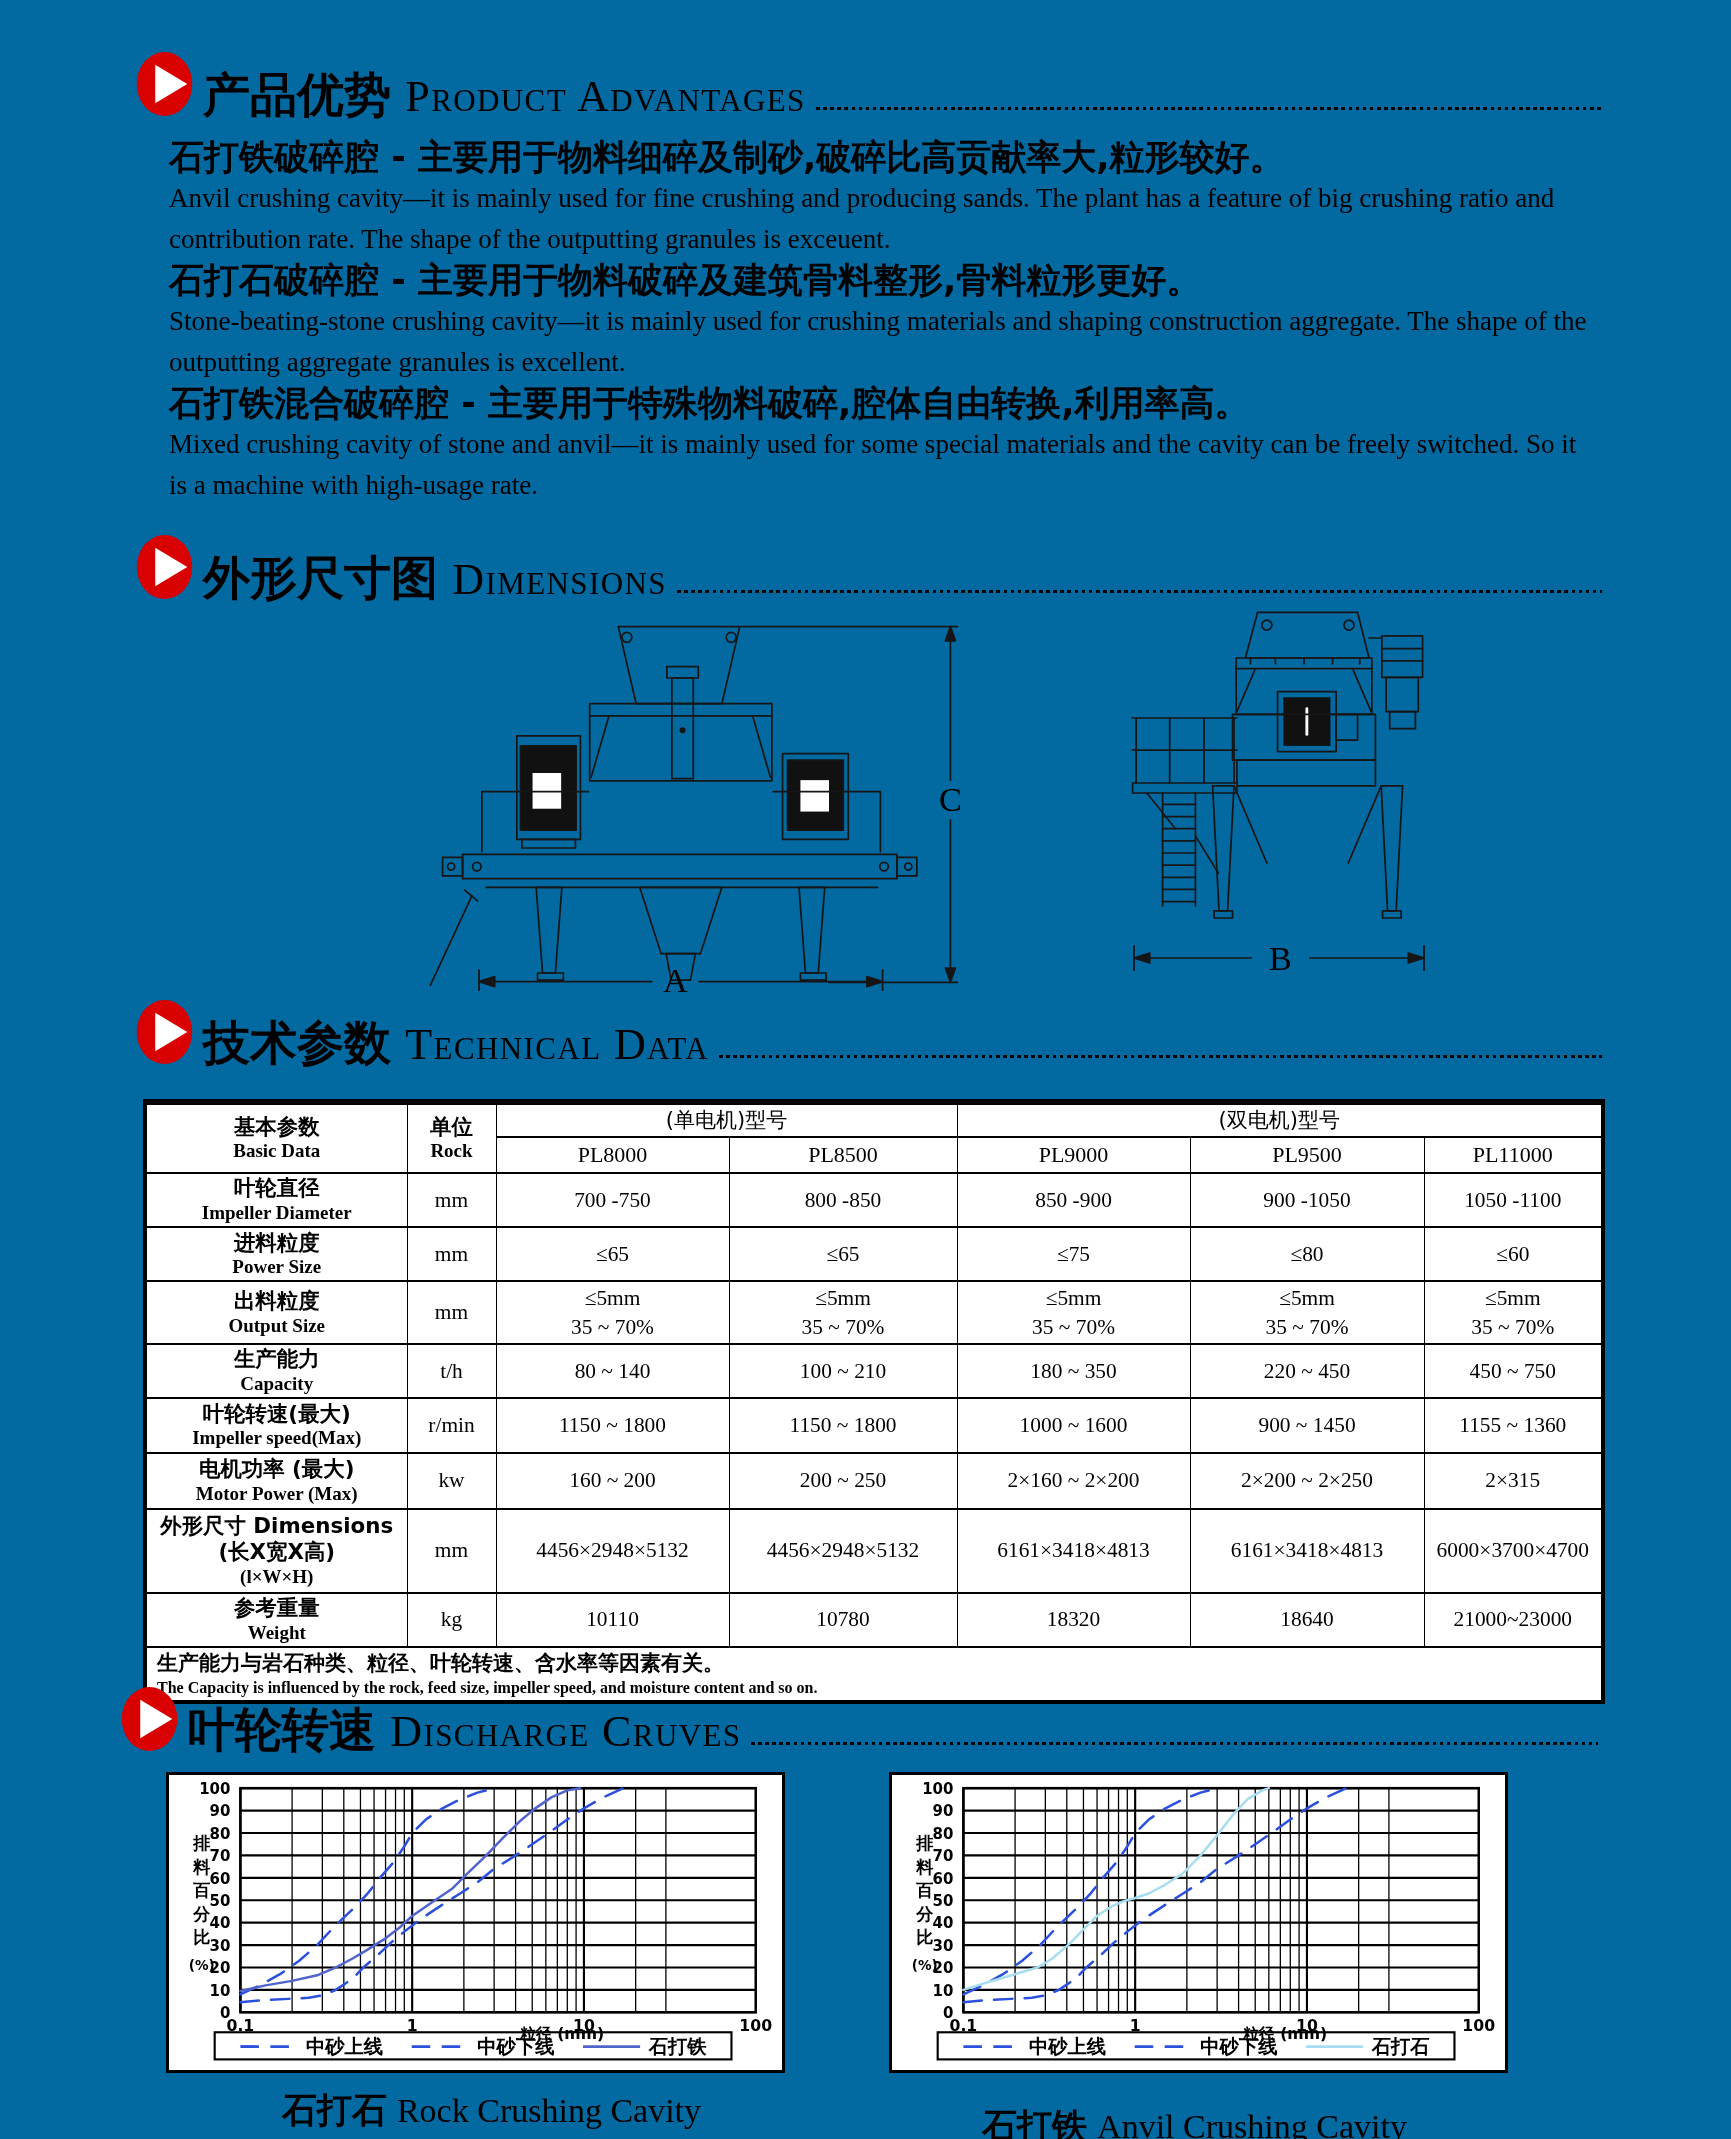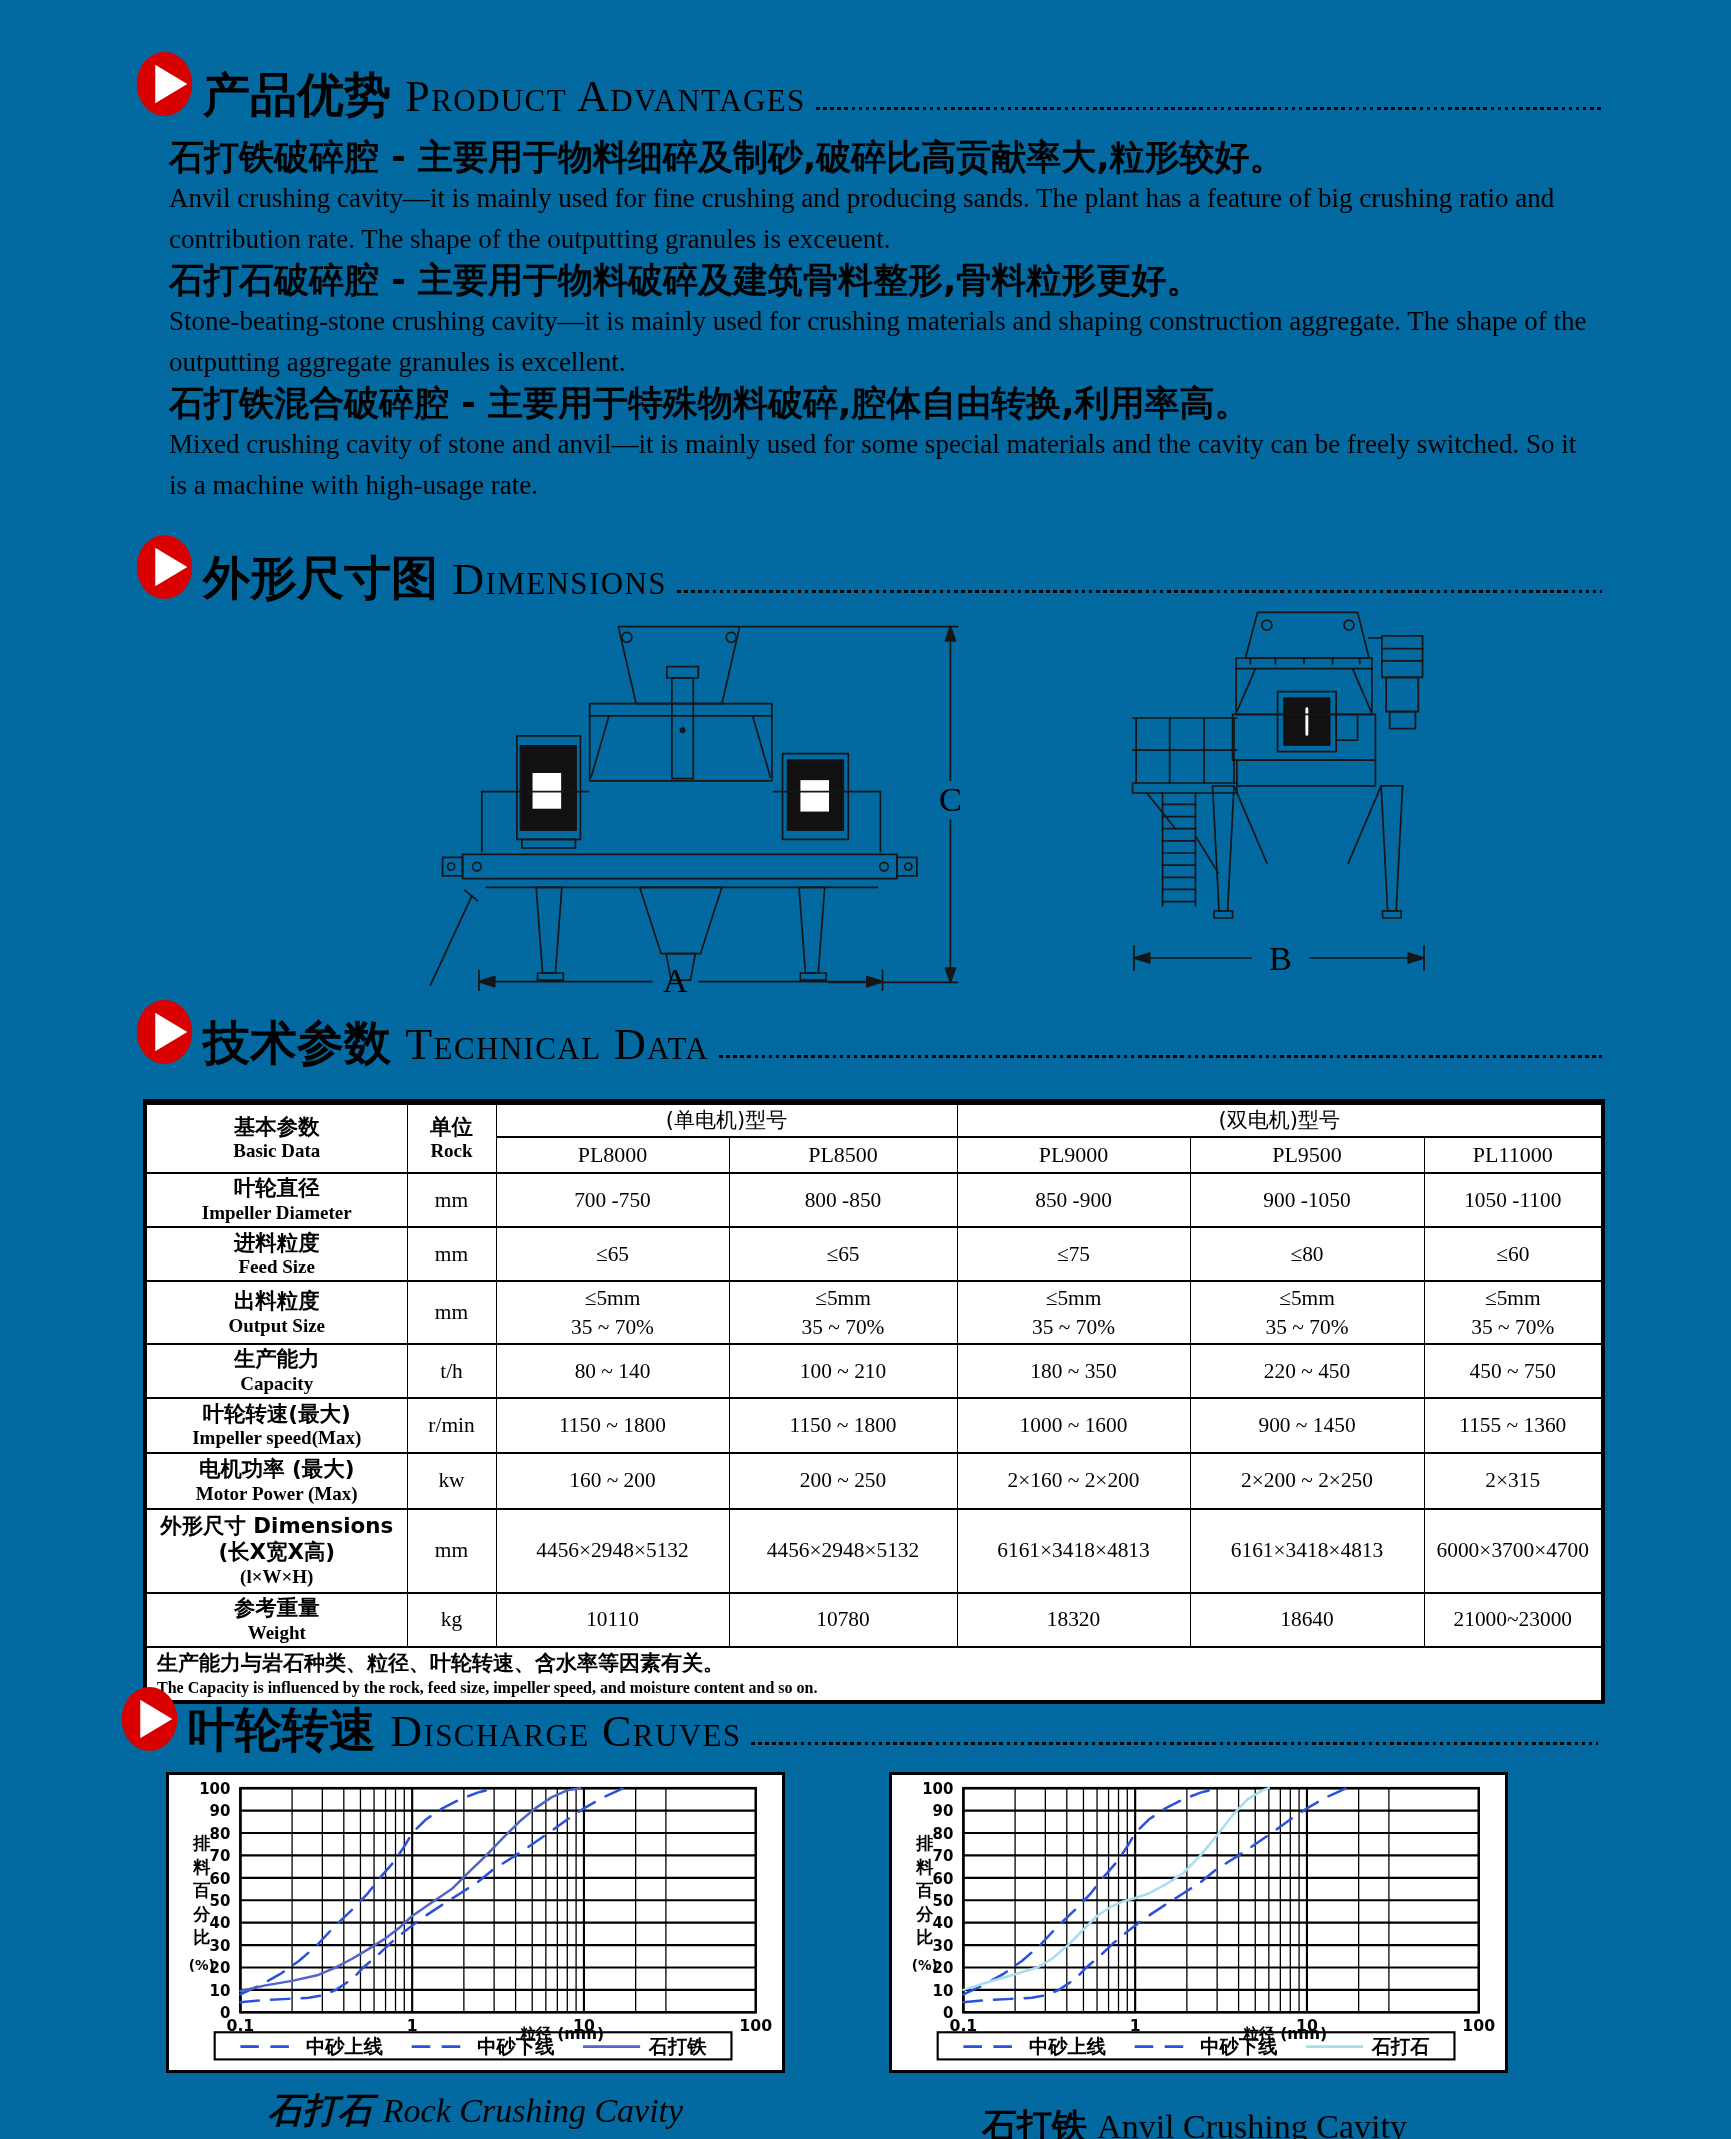--- a/index.html
+++ b/index.html
@@ -281,21 +281,21 @@
           <td class="cellval">mm</td>
           <td class="cellval">700 -750</td>
           <td class="cellval">800 -850</td>
           <td class="cellval">850 -900</td>
           <td class="cellval">900 -1050</td>
           <td class="cellval">1050 -1100</td>
         </tr>
         <tr style="height: 53px;">
           <td>
             <div class="cellcn">进料粒度</div>
-            <div class="cellen">Feed Size</div>
+            <div class="cellen">Power Size</div>
           </td>
           <td class="cellval">mm</td>
           <td class="cellval">≤65</td>
           <td class="cellval">≤65</td>
           <td class="cellval">≤75</td>
           <td class="cellval">≤80</td>
           <td class="cellval">≤60</td>
         </tr>
         <tr style="height: 60px;">
           <td>
@@ -528,21 +528,21 @@
         <line x1="100" y1="380" x2="180" y2="380" stroke="#2b50dd" stroke-width="4" stroke-dasharray="26 16"></line>
         <text x="192" y="389" fill="#000" style="font:bold 27px &quot;DejaVu Sans&quot;,sans-serif">中砂上线</text>
         <line x1="340" y1="380" x2="420" y2="380" stroke="#2b50dd" stroke-width="4" stroke-dasharray="26 16"></line>
         <text x="432" y="389" fill="#000" style="font:bold 27px &quot;DejaVu Sans&quot;,sans-serif">中砂下线</text>
         <line x1="580" y1="380" x2="660" y2="380" stroke="#a8ddf0" stroke-width="4"></line>
         <text x="672" y="389" fill="#000" style="font:bold 27px &quot;DejaVu Sans&quot;,sans-serif">石打石</text>
         <text x="551" y="370" text-anchor="middle" fill="#000" style="font:bold 22px &quot;DejaVu Sans&quot;,sans-serif">粒径 (mm)</text>
       </svg>
   </div>
 
-  <div class="chart-caption" style="left:166px;top:2087px;font-style:italic;">
+  <div class="chart-caption" style="left:182px;top:2087px;">
     <span class="cap-cn">石打石</span><span class="cap-en">Rock Crushing Cavity</span>
   </div>
   <div class="chart-caption" style="left:885px;top:2087px;margin-top:16px;">
     <span class="cap-cn">石打铁</span><span class="cap-en">Anvil Crushing Cavity</span>
   </div>
 
 </div>
 
 
 </body></html>

